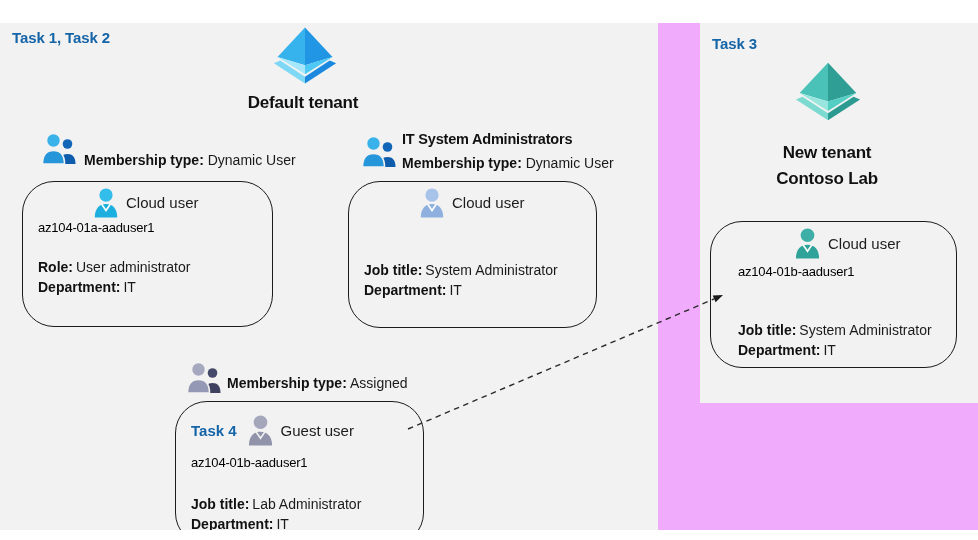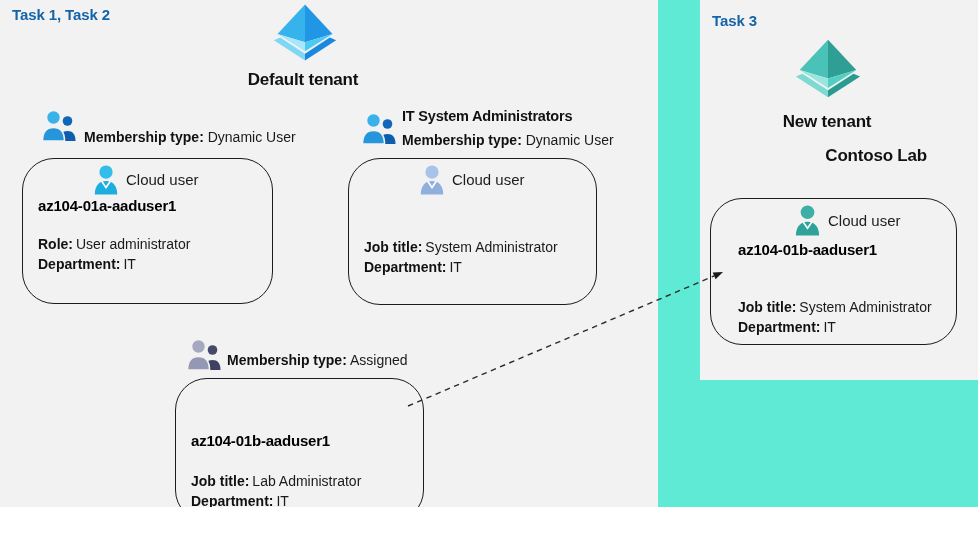--- a/index.html
+++ b/index.html
@@ -1,21 +1,21 @@
 <!DOCTYPE html>
 <html><head>
 <meta charset="utf-8">
 <style>
   * { margin:0; padding:0; box-sizing:border-box; }
   html,body { background:#ffffff; }
   body { font-family:"Liberation Sans", sans-serif; color:#1a1a1a; }
 
   .canvas {
     position:relative; width:978px; height:507px;
-    background:#5eead4; overflow:hidden;
+    background:#f0abfc; overflow:hidden;margin-top:23px;
     -webkit-font-smoothing:antialiased;
   }
   .panel {
     position:absolute; background:#f2f2f2;
   }
   .panel-left  { left:0; top:0; width:658px; height:540px; }
   .panel-right { left:700px; top:0; width:278px; height:380px; }
 
   .abs { position:absolute; }
 
@@ -34,21 +34,21 @@
   .group-sub { font-size:14px; color:#1a1a1a; white-space:nowrap; }
   .b { font-weight:bold; color:#111; }
 
   .card {
     position:absolute; border:1.3px solid #1c1c1c; border-radius:32px;
     background:transparent;
   }
   .card-head { position:absolute; display:flex; align-items:center; }
   .user-type { font-size:15px; color:#1c1c1c; margin-left:7px; white-space:nowrap; }
   .card-task { font-weight:bold; font-size:15px; color:#1464a8; margin-right:10px; white-space:nowrap; }
-  .card-name { position:absolute; font-weight:bold; font-size:15px; color:#000; letter-spacing:-0.2px; white-space:nowrap; }
+  .card-name { position:absolute; font-weight:normal; font-size:13px; color:#000; letter-spacing:-0.2px; white-space:nowrap; }
   .attrs { position:absolute; }
   .attr-line { font-size:14px; line-height:19.5px; white-space:nowrap; }
   .attr-line .b { margin-right:3px; }
 
   svg { display:block; }
   .arrow-overlay { position:absolute; left:0; top:0; pointer-events:none; }
 </style>
 </head>
 <body>
 
@@ -136,20 +136,29 @@
     <path d="M17.5,31.5 C17.5,24.5 20.5,21.5 25.5,21.5 C30.5,21.5 33.5,24.5 33.5,31.5 Z" fill="#3e4260"></path>
     <circle cx="11.5" cy="8" r="7" fill="#a6a8c0" stroke="#f2f2f2" stroke-width="1.6"></circle>
     <path d="M0.5,31.5 C0.5,22 5,18 11.5,18 C18,18 22.5,22 22.5,31.5 Z" fill="#9598b4" stroke="#f2f2f2" stroke-width="1.6"></path>
   </svg>
   <div class="abs group-sub" style="left:227px; top:352px;">
     <span class="b">Membership type:</span>
     <span>Assigned</span>
   </div>
 
   <div class="card" style="left:175px; top:378px; width:249px; height:144px;">
+    <div class="card-head" style="left:15px; top:12px;">
+      <span class="card-task">Task 4</span>
+      <svg width="27" height="32" viewBox="0 0 24 29">
+        <circle cx="12" cy="7.5" r="6.2" fill="#a4a6ba"></circle>
+        <path d="M1.5,28.5 C1.5,20 6,16 12,16 C18,16 22.5,20 22.5,28.5 Z" fill="#9093a9"></path>
+        <path d="M8,16.2 L12,22 L16,16.2" fill="none" stroke="#f2f2f2" stroke-width="1.5"></path>
+      </svg>
+      <span class="user-type">Guest user</span>
+    </div>
     <div class="card-name" style="left:15px; top:53px;">az104-01b-aaduser1</div>
     <div class="attrs" style="left:15px; top:93px;">
       <div class="attr-line">
         <span class="b">Job title:</span><span>Lab Administrator</span>
       </div>
       <div class="attr-line">
         <span class="b">Department:</span><span>IT</span>
       </div>
     </div>
   </div>
@@ -160,22 +169,22 @@
 
   <svg class="abs" style="left:794px; top:38px;" width="68" height="62" viewBox="0 0 72 64">
     <polygon points="36,1 6,33 36,42" fill="#4ac2b8"></polygon>
     <polygon points="36,1 66,33 36,42" fill="#2f9f95"></polygon>
     <polygon points="6,33 36,52 36,42" fill="#98e6de"></polygon>
     <polygon points="66,33 36,52 36,42" fill="#52cec3"></polygon>
     <polygon points="2,40 36,62 36,54.5 9,37" fill="#7cdad1"></polygon>
     <polygon points="70,40 36,62 36,54.5 63,37" fill="#2b9a90"></polygon>
   </svg>
 
-  <div class="abs tenant-title" style="left:727px; top:112px; width:200px;">New  tenant</div>
-  <div class="abs tenant-title" style="left:727px; top:146px; width:200px;text-align:right;">Contoso Lab</div>
+  <div class="abs tenant-title" style="left:727px; top:120px; width:200px;">New  tenant</div>
+  <div class="abs tenant-title" style="left:727px; top:146px; width:200px;">Contoso Lab</div>
 
   <div class="card" style="left:710px; top:198px; width:247px; height:147px;">
     <div class="card-head" style="left:83px; top:5px;">
       <svg width="27" height="32" viewBox="0 0 24 29">
         <circle cx="12" cy="7.5" r="6.2" fill="#3eafa7"></circle>
         <path d="M1.5,28.5 C1.5,20 6,16 12,16 C18,16 22.5,20 22.5,28.5 Z" fill="#2fa39a"></path>
         <path d="M8,16.2 L12,22 L16,16.2" fill="none" stroke="#ffffff" stroke-width="1.5"></path>
       </svg>
       <span class="user-type">Cloud user</span>
     </div>

